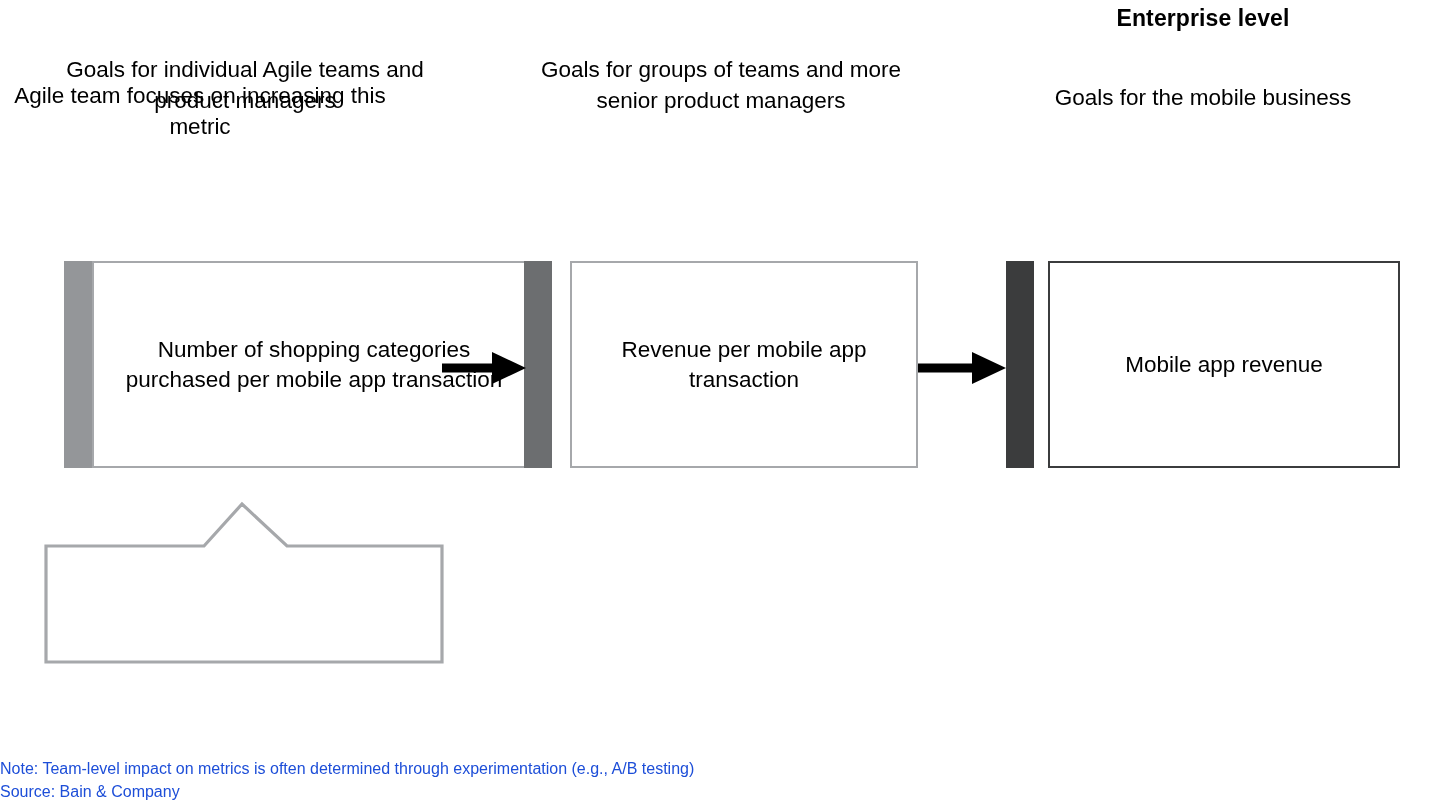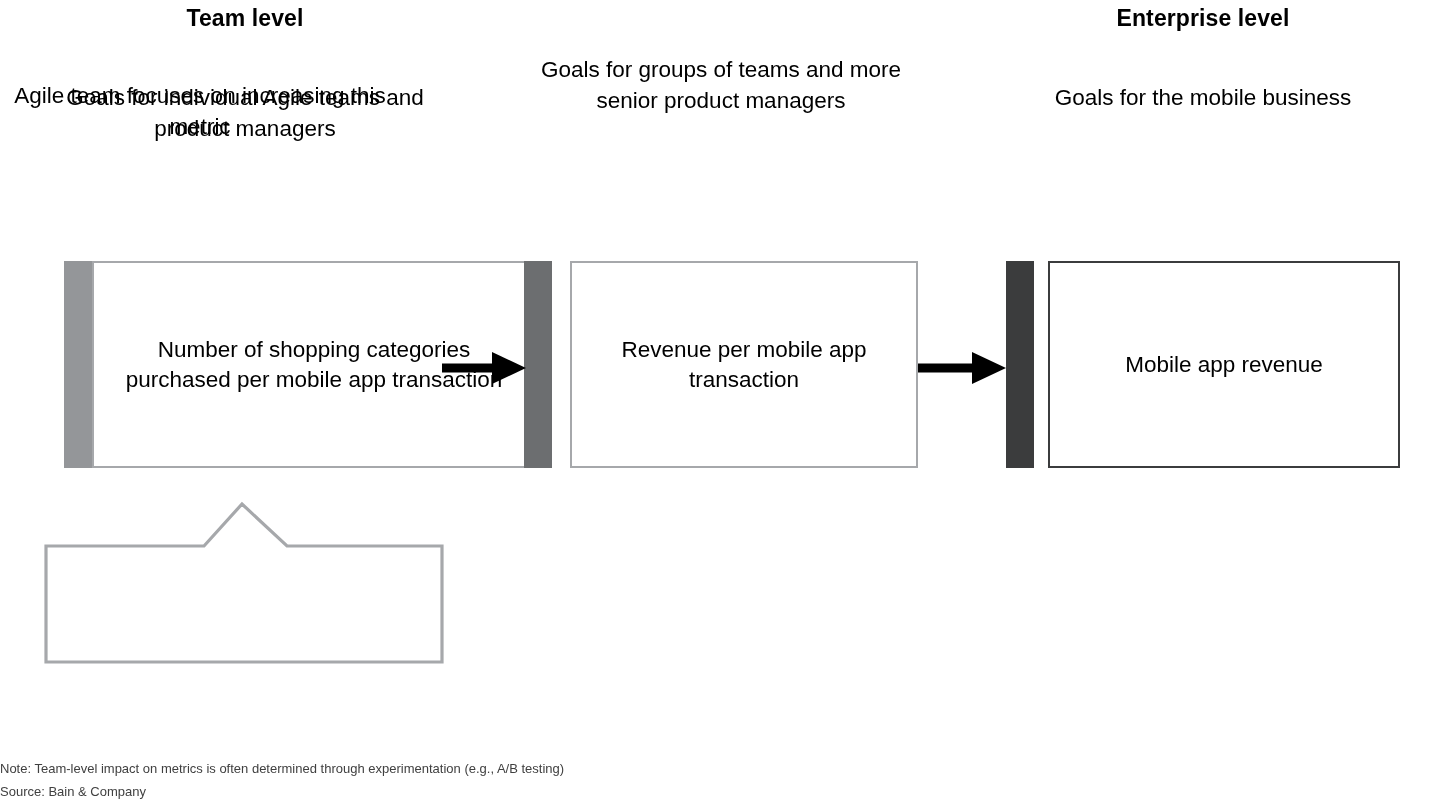--- a/index.html
+++ b/index.html
@@ -128,33 +128,32 @@
   }
 
   
   .footnotes {
     position: absolute;
     left: 0;
     top: 757px;
     width: 1440px;
   }
   .footnote {
-    font-size: 13px;
+    font-size: 16px;
     line-height: 23px;
-    color: #404040;
+    color: #1d4ed8;
     white-space: nowrap;
   }
 </style>
 </head>
 <body>
 
 <div class="stage">
 
   <div class="col-head" id="head-0">
-    <div class="col-title">Team level</div>
     <div class="col-sub">Goals for individual Agile teams and product managers</div>
   </div>
 
   <div class="col-head" id="head-1">
     <div class="col-sub">Goals for groups of teams and more senior product managers</div>
   </div>
 
   <div class="col-head" id="head-2">
     <div class="col-title">Enterprise level</div>
     <div class="col-sub">Goals for the mobile business</div>

